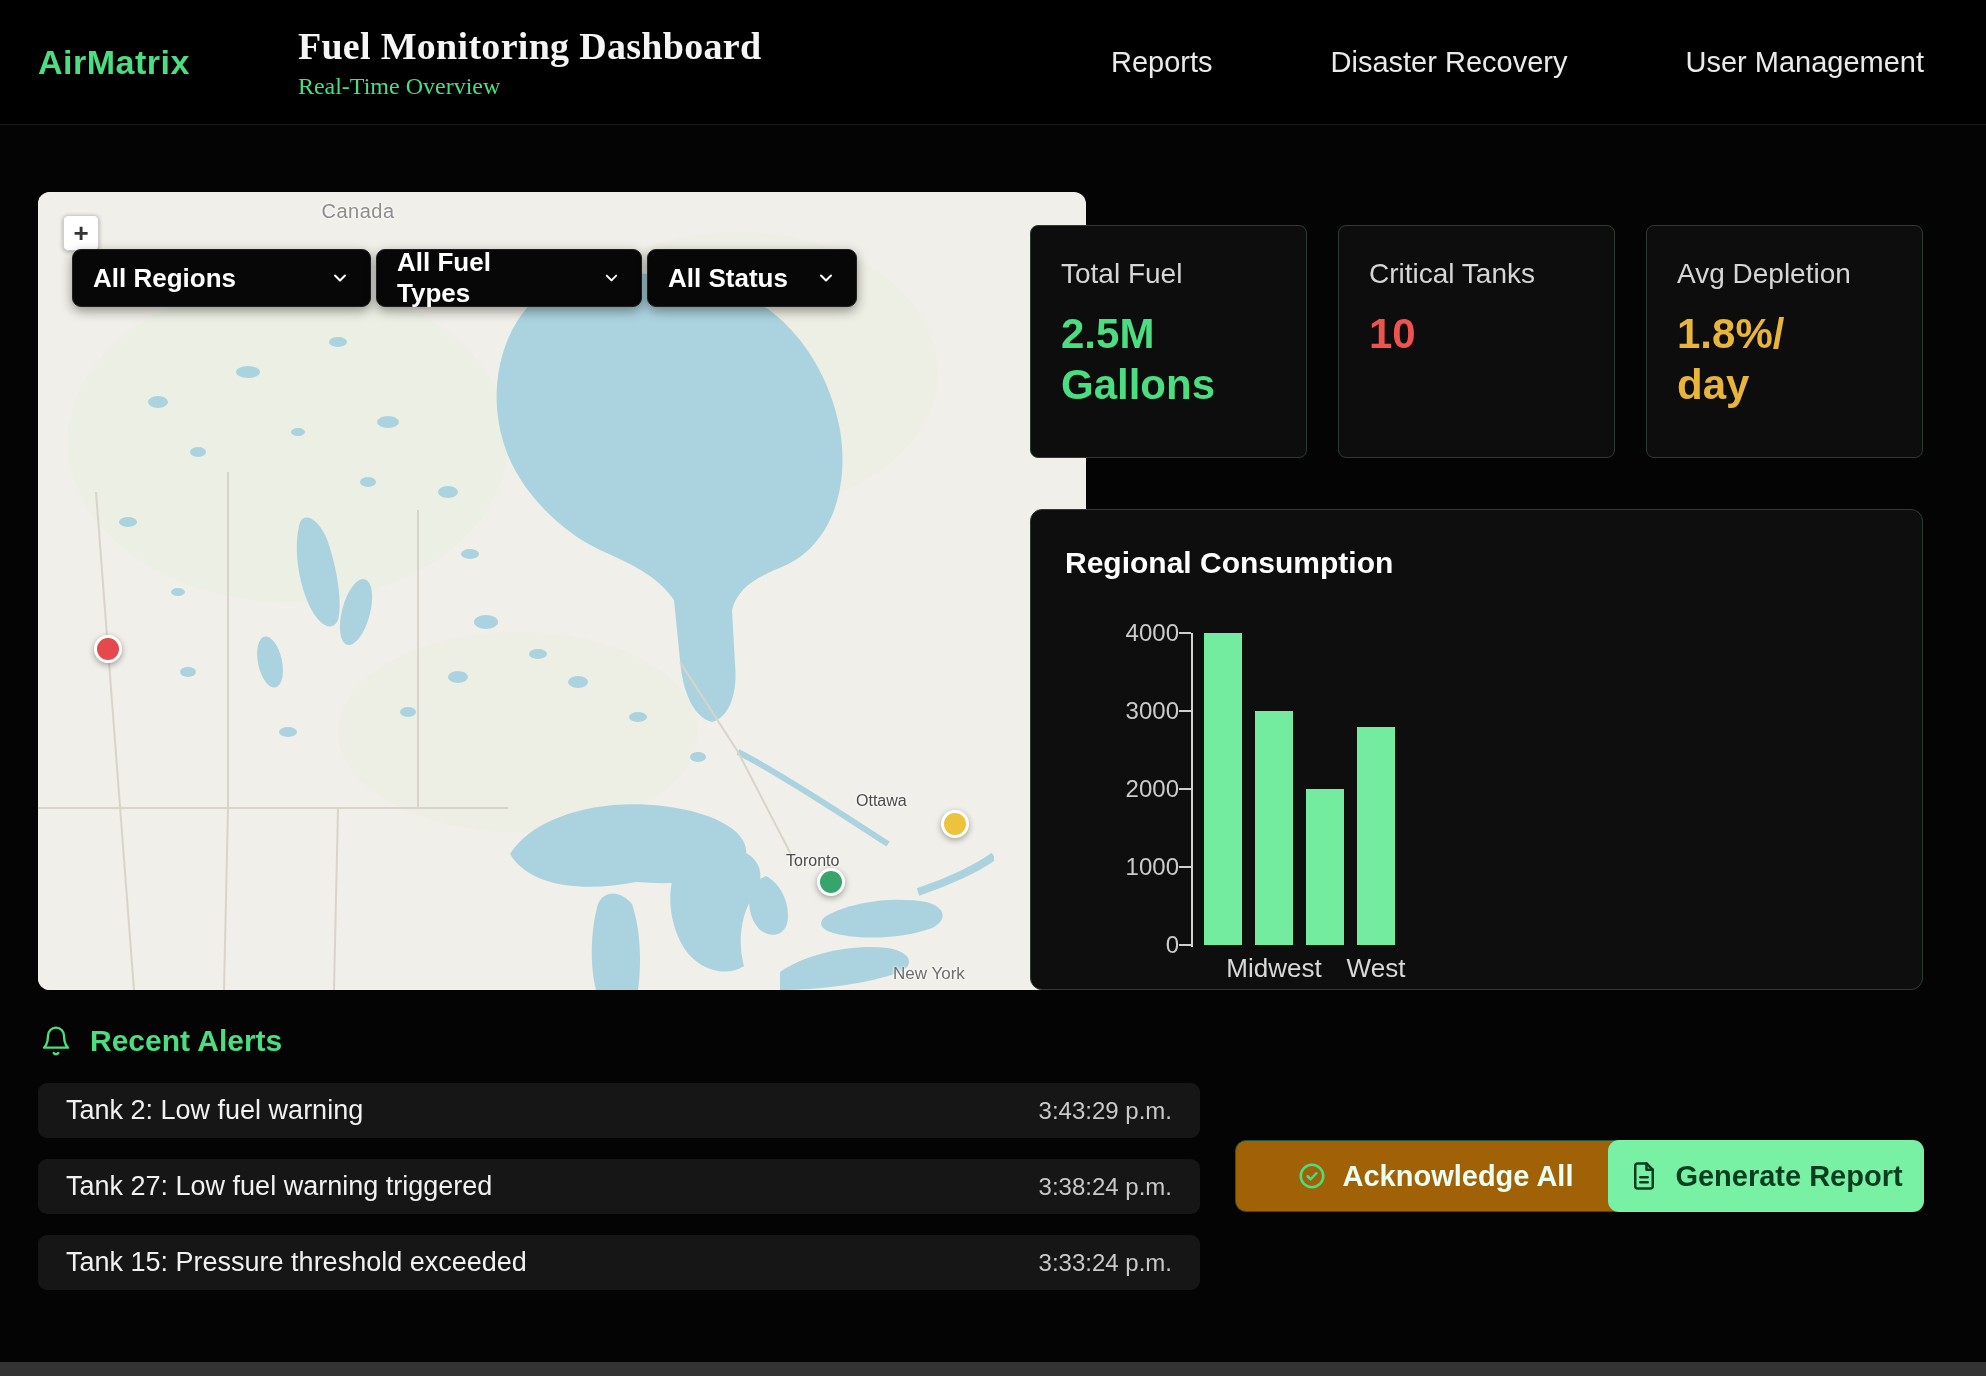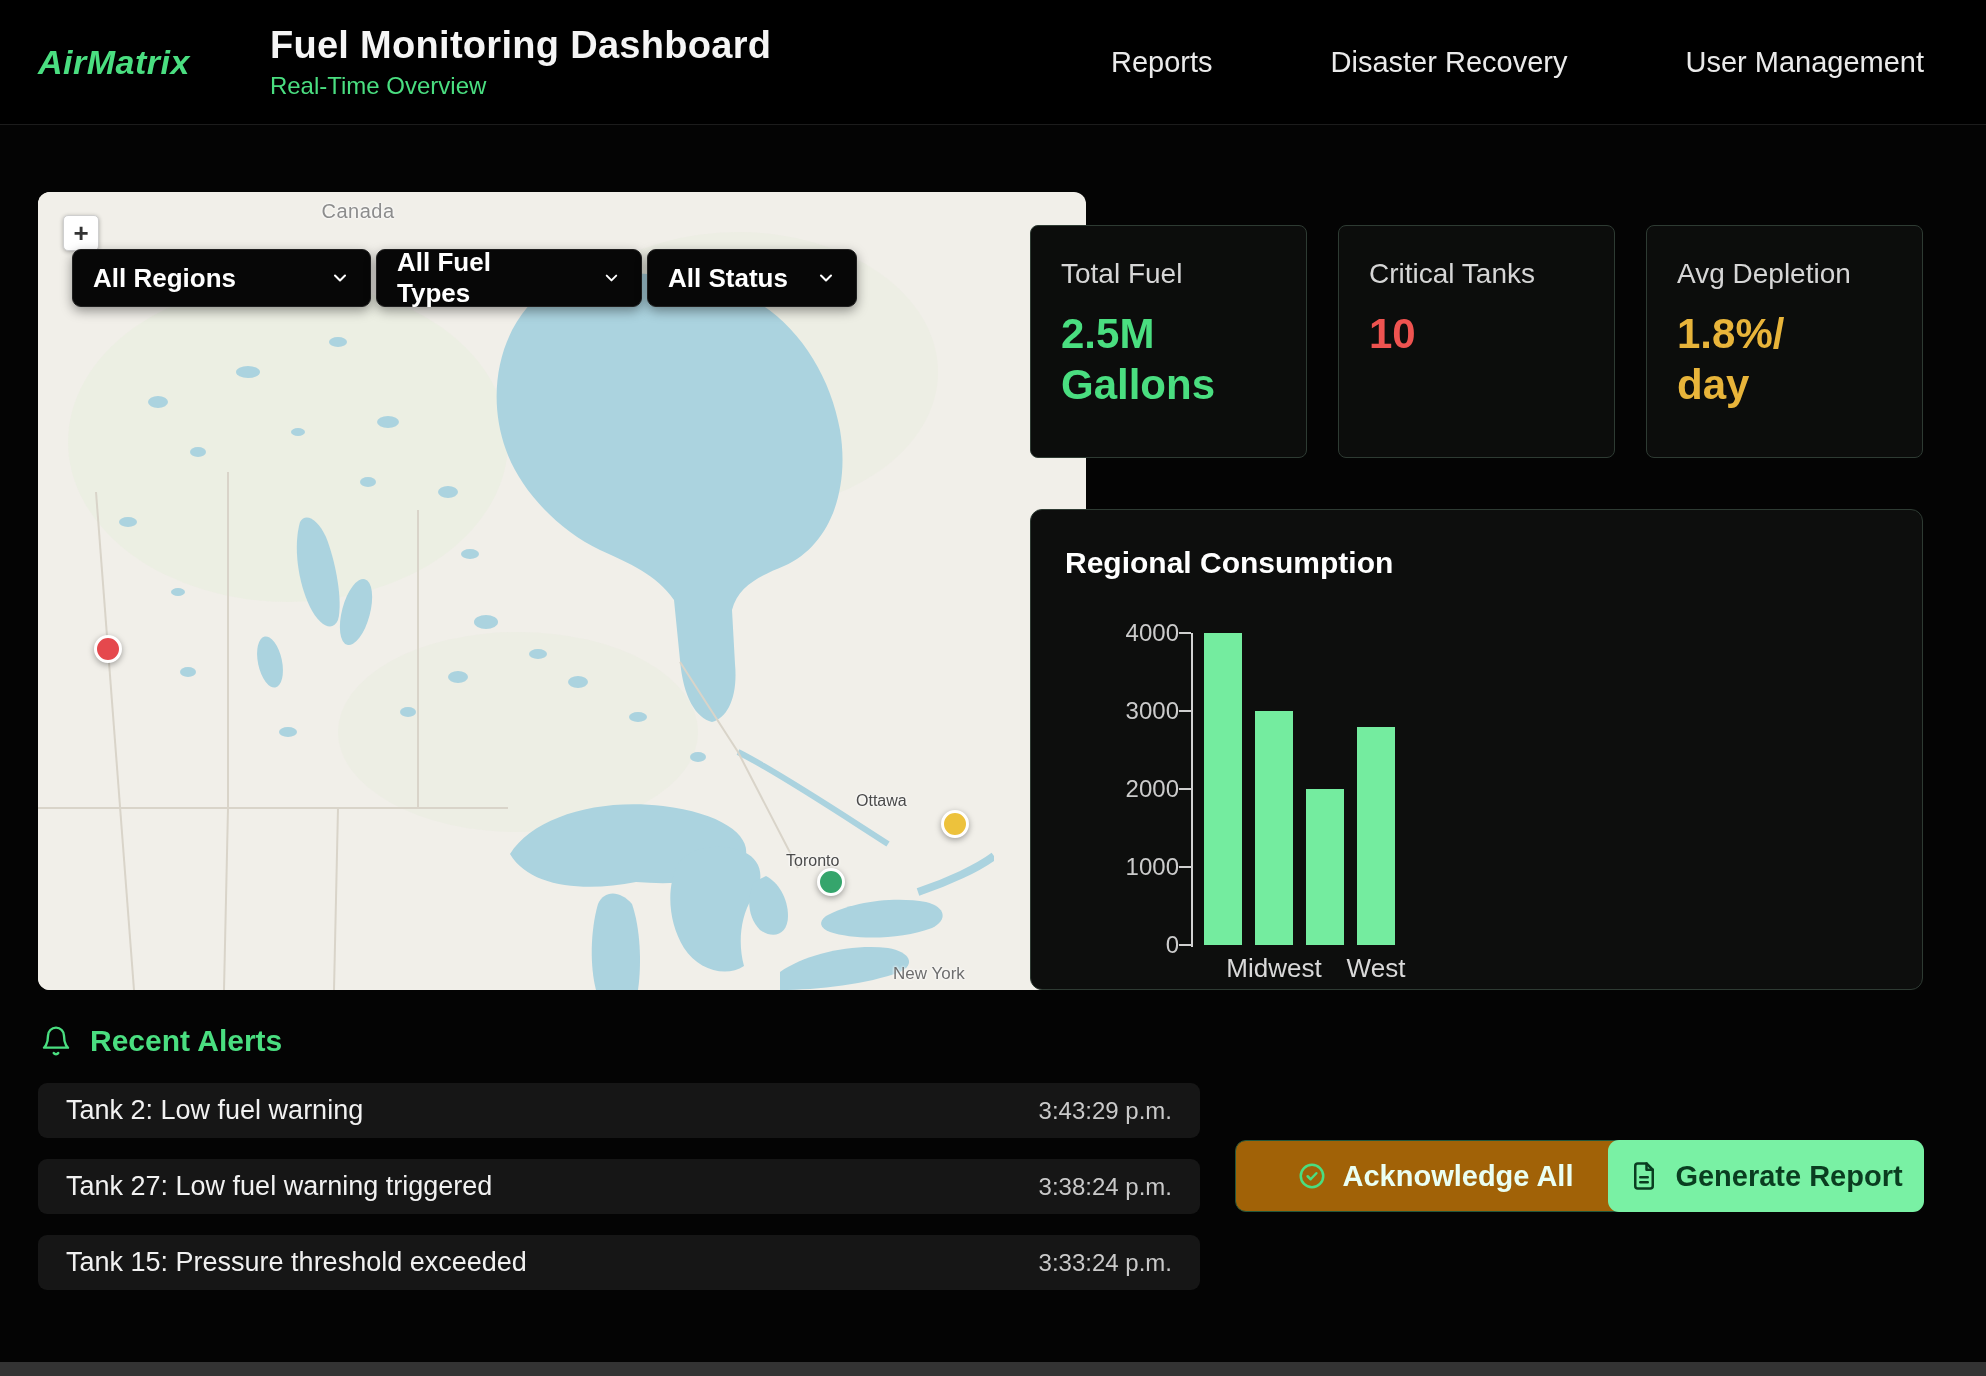--- a/index.html
+++ b/index.html
@@ -1,22 +1,22 @@
 <!DOCTYPE html>
 <html><head>
 <meta charset="utf-8">
 <style>
   * { margin:0; padding:0; box-sizing:border-box; }
   html,body { width:1986px; height:1376px; background:#040404; font-family:"Liberation Sans",sans-serif; overflow:hidden; }
   .page { position:relative; width:1986px; height:1376px; background:#040404; }
 
   
   header { position:absolute; top:0; left:0; width:100%; height:125px; background:#000; display:flex; align-items:center; border-bottom:1px solid #1c1c1c; z-index:5; }
-  .brand { color:#4ade80; font-size:34px; font-weight:700; margin-left:38px; letter-spacing:.5px;font-style:italic; }
-  .title-block { margin-left:80px; }
+  .brand { color:#4ade80; font-size:34px; font-weight:700; margin-left:38px; letter-spacing:.5px; }
+  .title-block { margin-left:108px;font-family:Liberation Serif, serif; }
   .page-title { font-size:38px; font-weight:700; color:#f5f5f5; letter-spacing:.3px; }
   .page-subtitle { font-size:24px; color:#4ade80; margin-top:5px; font-weight:500; }
   nav { margin-left:auto; display:flex; gap:118px; padding-right:62px; }
   nav a { color:#eaeaea; font-size:29px; font-weight:500; cursor:pointer; text-decoration:none; white-space:nowrap; }
 
   
   .map-panel { position:absolute; left:38px; top:192px; width:1048px; height:798px; border-radius:12px; overflow:hidden; background:#f1efe9; }
   .map-panel svg.basemap { position:absolute; inset:0; }
   .map-label { position:absolute; color:#4a4a4a; text-shadow:0 0 3px #fff,0 0 3px #fff; white-space:nowrap; }
   .label-canada { left:250px; top:8px; font-size:20px; color:#8d8d8d; letter-spacing:.5px; width:140px; text-align:center; }

